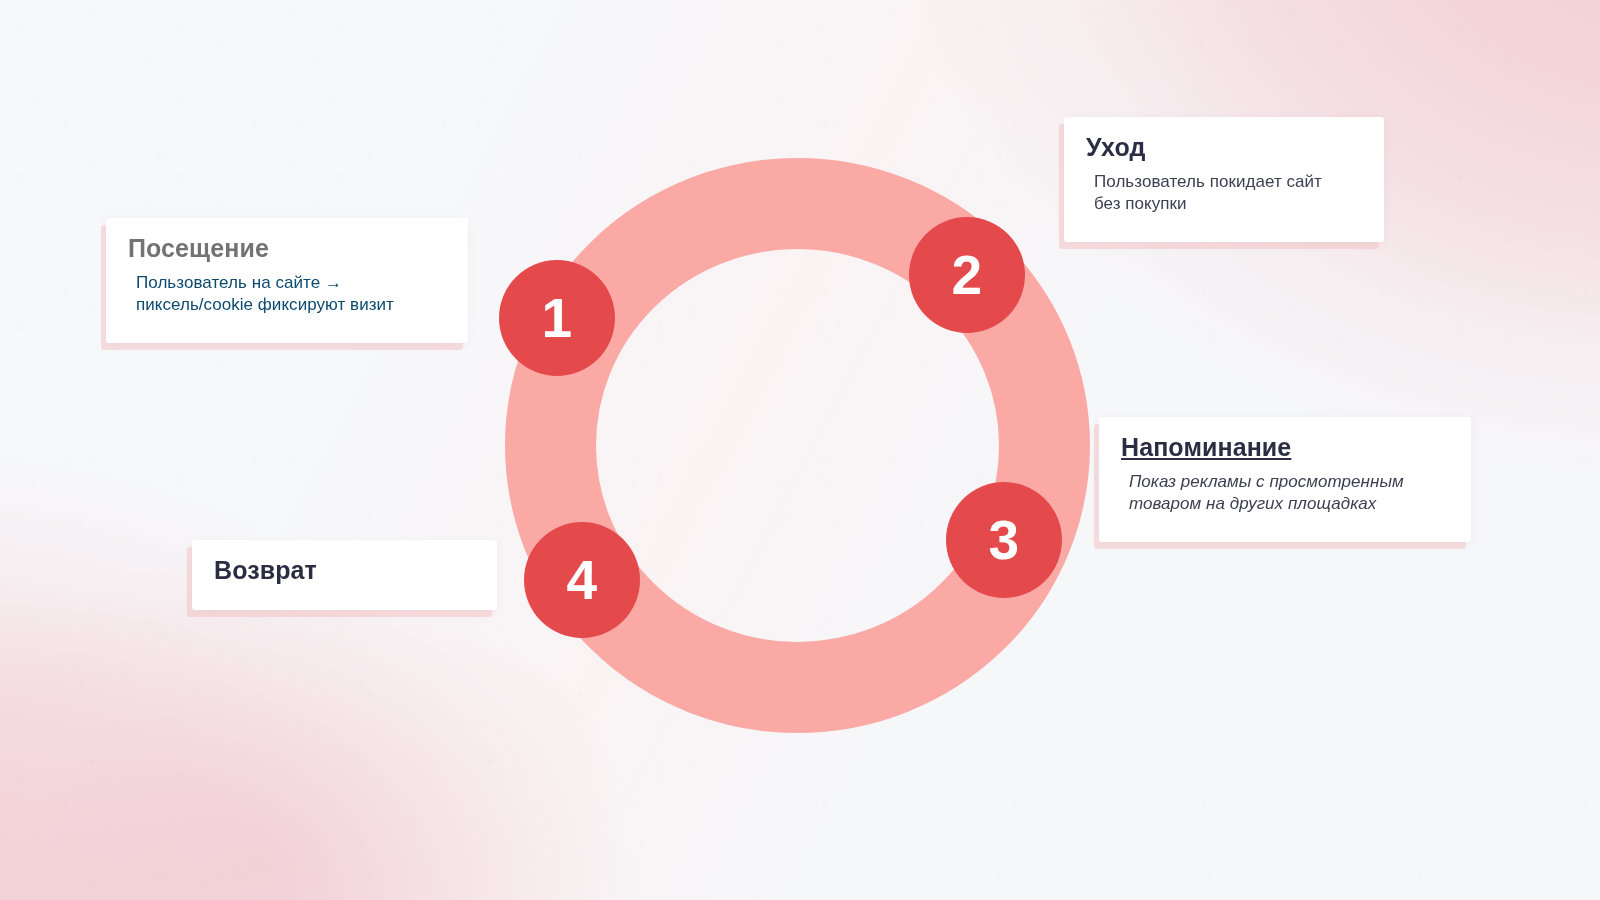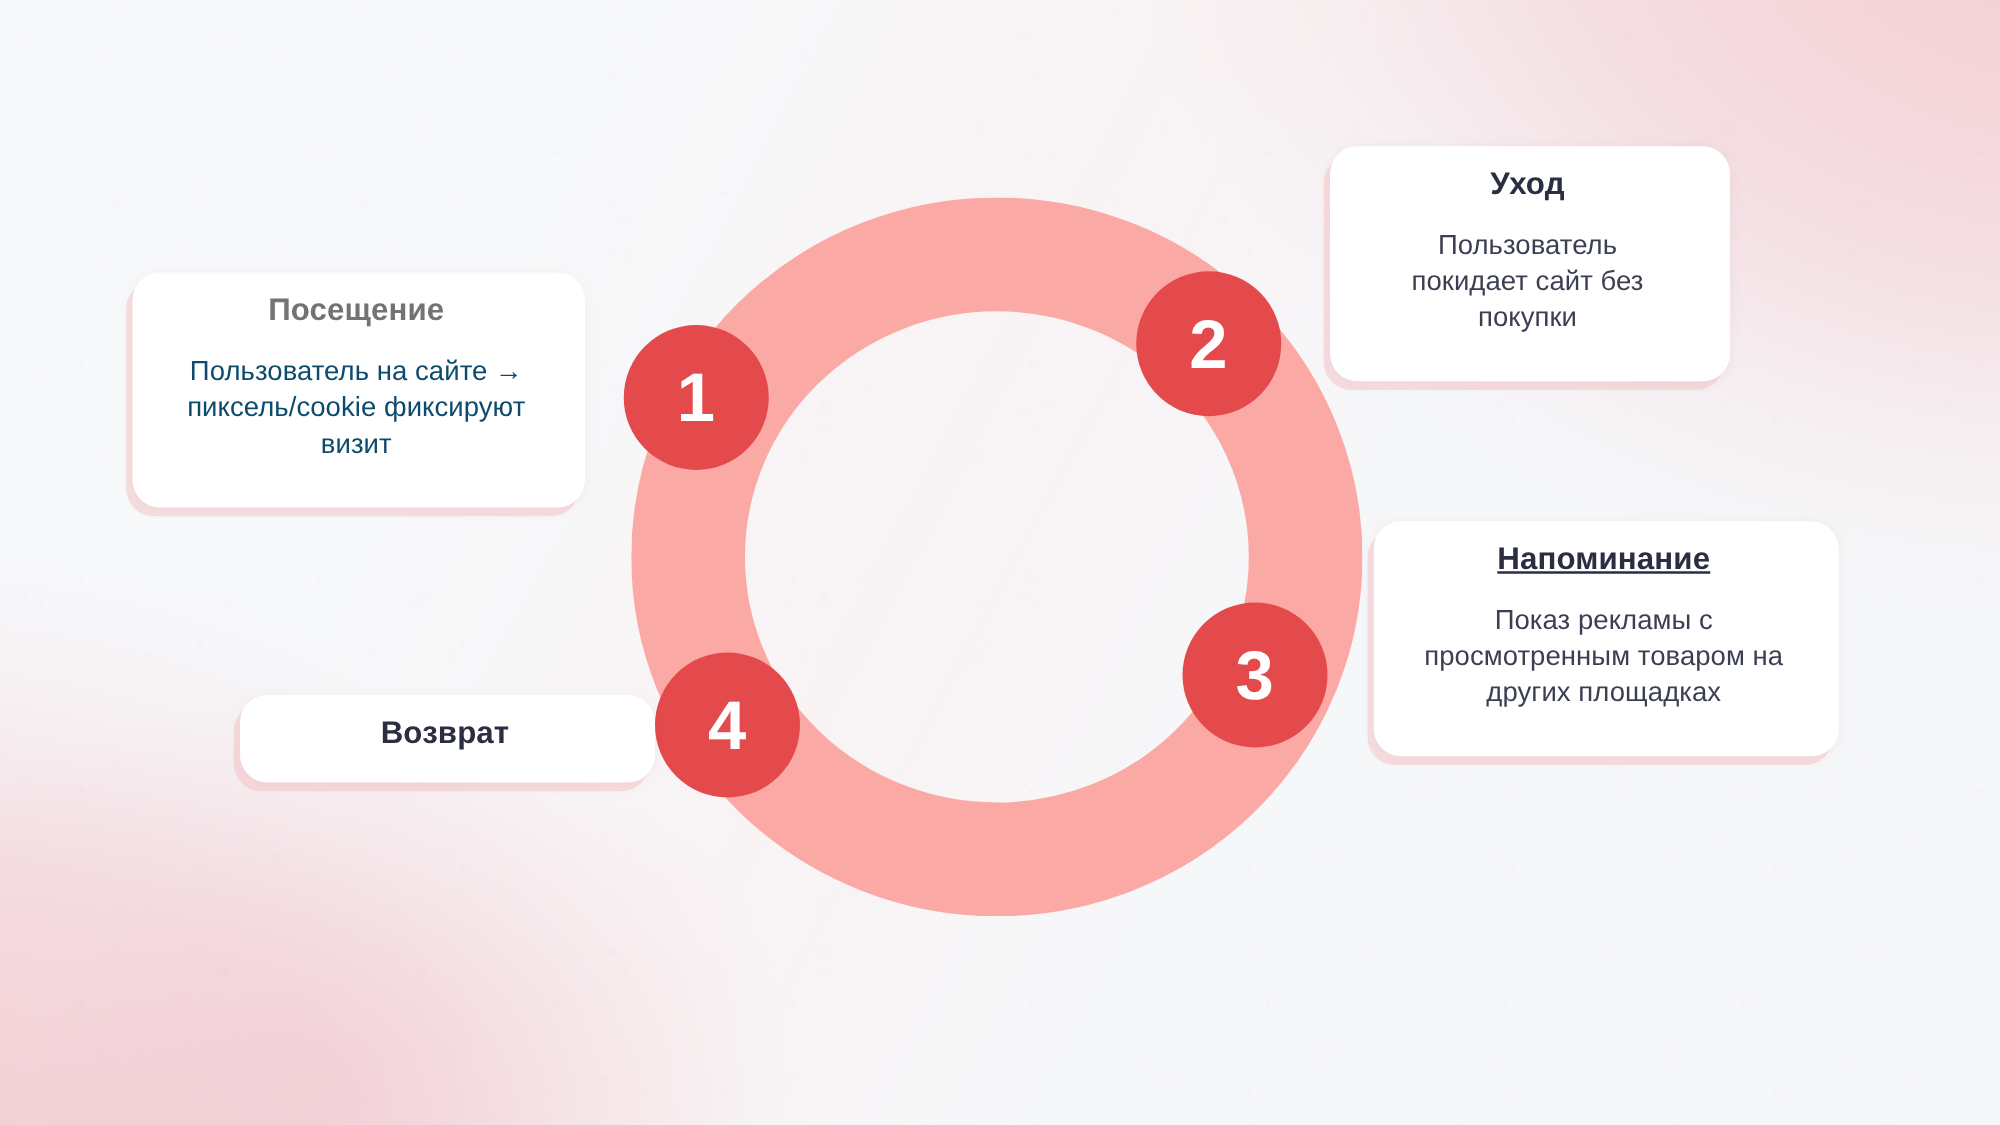--- a/index.html
+++ b/index.html
@@ -106,48 +106,47 @@
   }
   .node-1 { left: 499px; top: 260px; }
   .node-2 { left: 909px; top: 217px; }
   .node-3 { left: 946px; top: 482px; }
   .node-4 { left: 524px; top: 522px; }
 
   
   .card {
     position: absolute;
     background: #ffffff;
-    border-radius: 22px;
+    border-radius: 3px;
     box-shadow: -5px 7px 0 0 rgba(243, 196, 199, 0.55),
                 0 2px 10px rgba(150, 90, 100, 0.07);
     padding: 16px 26px 18px 22px;
     box-sizing: border-box;
-    text-align: center;
   }
   .card-title {
     font-size: 25px;
     font-weight: 700;
     color: #2b2d42;
     line-height: 1.18;
     margin: 0 0 6px 0;
     letter-spacing: 0.1px;
   }
   .card-desc {
-    font-size: 22px;
+    font-size: 17px;
     font-weight: 400;
     color: #3c3f52;
     line-height: 1.34;
-    margin: 18px;
+    margin: 8px;
     letter-spacing: 0.05px;
   }
 
   .card-1 { left: 106px; top: 218px; width: 362px; }
   .card-2 { left: 1064px; top: 117px; width: 320px; }
   .card-3 { left: 1099px; top: 417px; width: 372px; }
-  .card-4 { left: 192px; top: 556px; width: 332px; }
+  .card-4 { left: 192px; top: 540px; width: 305px; }
 </style>
 </head>
 <body>
 
 <div id="stage">
 
   <div class="bg-layer bg-base"></div>
   <div class="bg-layer bg-pink-tr"></div>
   <div class="bg-layer bg-pink-bl"></div>
   <div class="bg-layer bg-pink-bl2"></div>
@@ -177,20 +176,20 @@
     <p class="card-desc" style="color: #0c4a6e;">Пользователь на сайте → пиксель/cookie фиксируют визит</p>
   </div>
 
   <div class="card card-2">
     <p class="card-title" style="color: rgb(43, 45, 66);">Уход</p>
     <p class="card-desc" style="color: rgb(60, 63, 82);">Пользователь покидает сайт без покупки</p>
   </div>
 
   <div class="card card-3">
     <p class="card-title" style="color: rgb(43, 45, 66); text-decoration: underline;">Напоминание</p>
-    <p class="card-desc" style="color: rgb(60, 63, 82);">Показ рекламы с просмотренным товаром на других площадках</p>
+    <p class="card-desc" style="color: rgb(60, 63, 82); font-style: italic;">Показ рекламы с просмотренным товаром на других площадках</p>
   </div>
 
   <div class="card card-4">
     <p class="card-title" style="color: rgb(43, 45, 66);">Возврат</p>
   </div>
 
 </div>
 
 </body></html>

